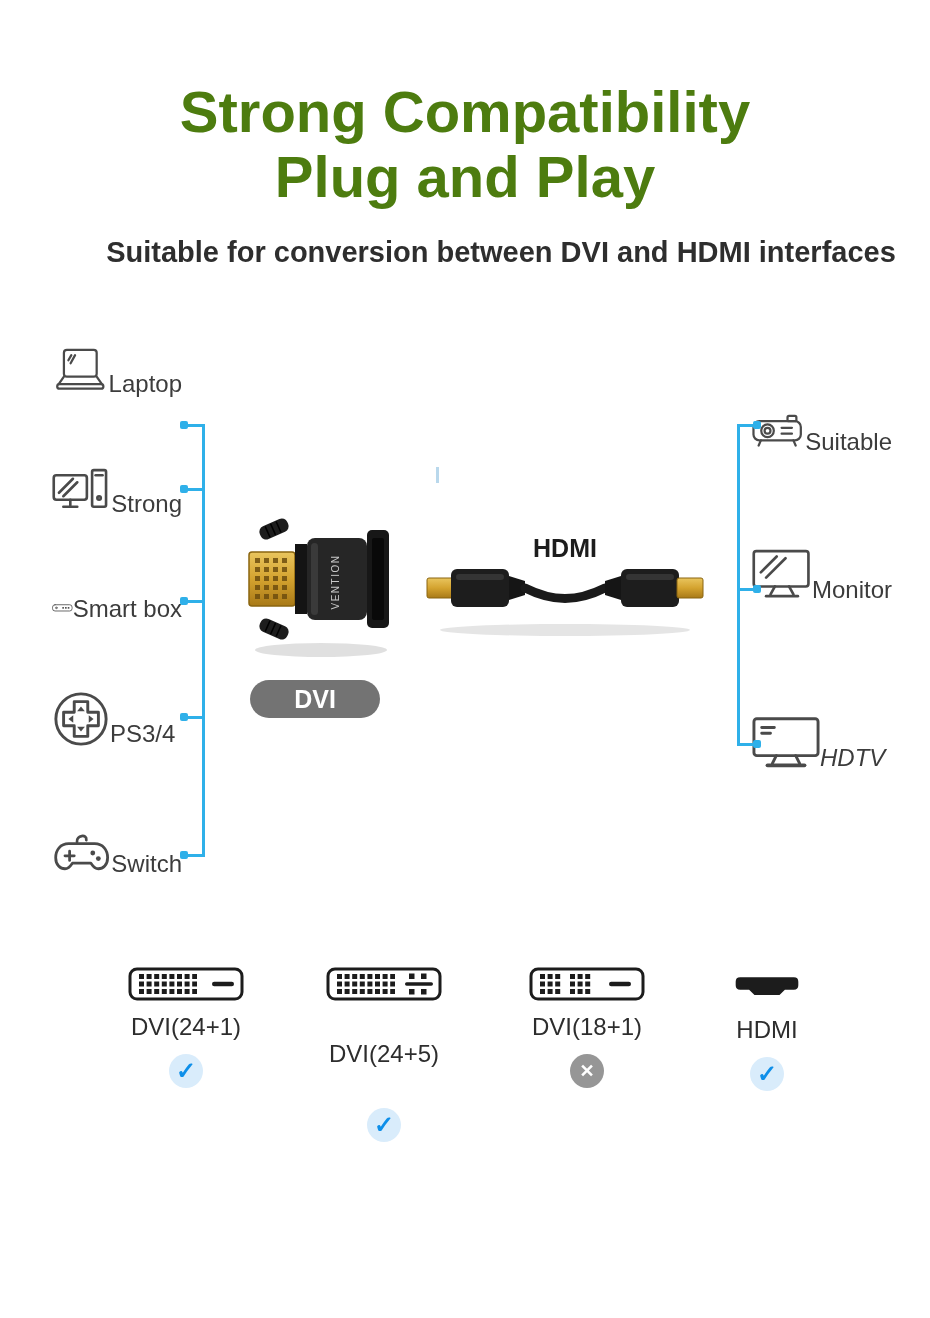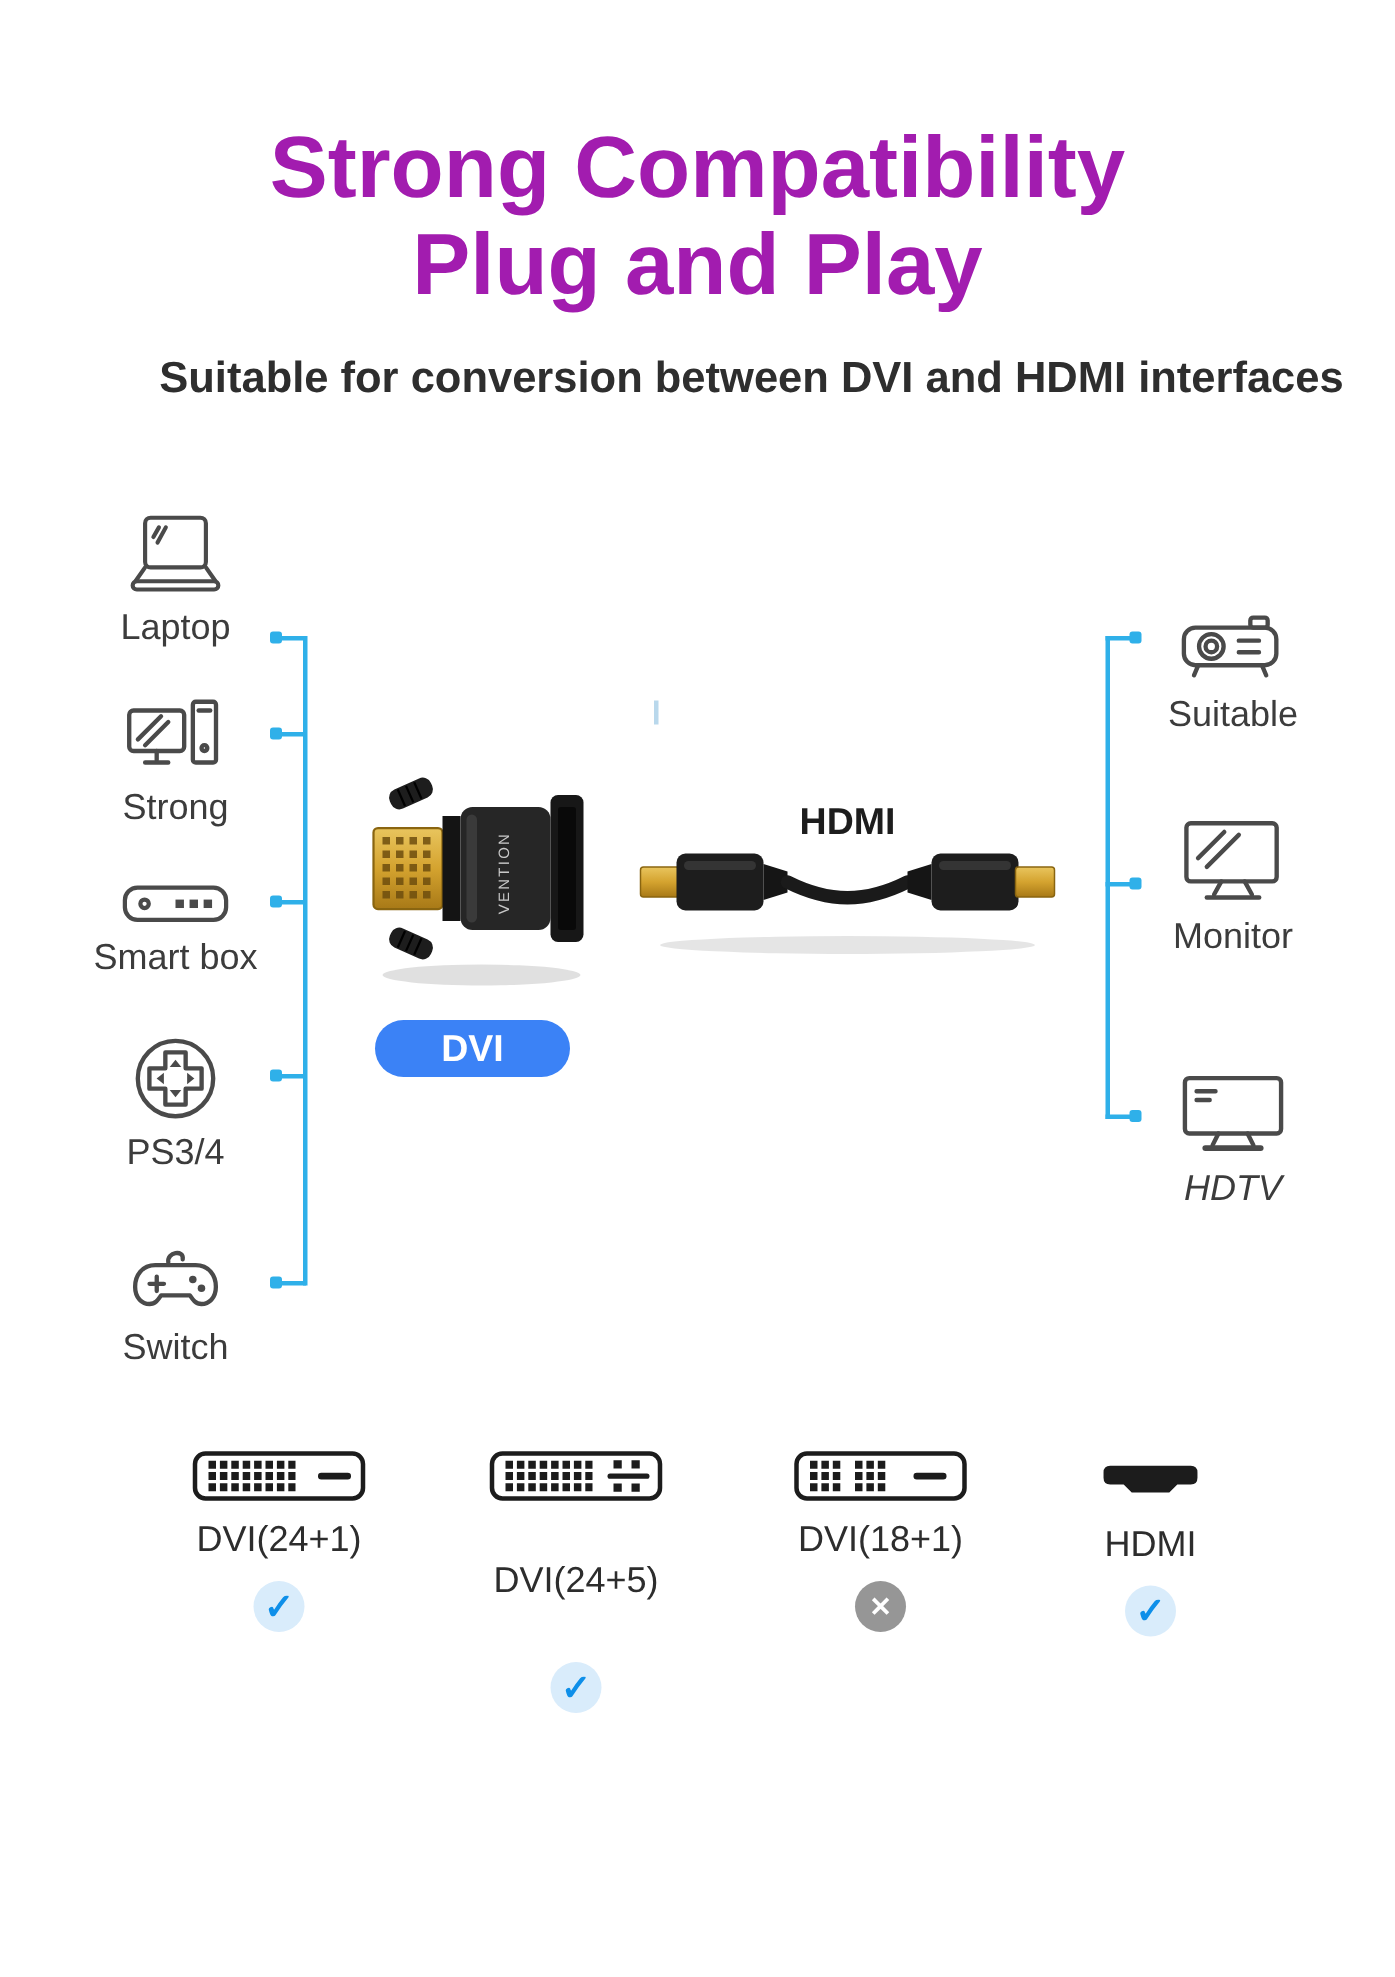--- a/index.html
+++ b/index.html
@@ -1,26 +1,26 @@
 <!DOCTYPE html>
 <html><head>
 <meta charset="utf-8">
 <style>
   html,body{margin:0;padding:0;}
   body{width:930px;height:1318px;background:#ffffff;font-family:"Liberation Sans",sans-serif;}
   .page{position:relative;width:930px;height:1318px;background:#ffffff;overflow:hidden;}
-  .title{position:absolute;top:80px;left:0;width:930px;text-align:center;font-size:58px;font-weight:bold;color:#a21caf;line-height:1.12;}
+  .title{position:absolute;top:80px;left:0;width:930px;text-align:center;font-size:58px;font-weight:bold;color:#4d7c0f;line-height:1.12;}
   .subtitle{position:absolute;top:236px;left:0;width:930px;text-align:center;font-size:29px;font-weight:bold;color:#2e2e2e;padding-left:36px;}
-  .device{position:absolute;display:flex;flex-direction:column;align-items:center;}
+  .device{position:absolute;display:flex;flex-direction:row;align-items:flex-end;}
   .device-label{font-size:24px;color:#3c3c3c;margin-top:7px;white-space:nowrap;}
   .line-icon{stroke:#4a4a4a;fill:none;stroke-width:3;stroke-linecap:round;stroke-linejoin:round;}
   .hline{position:absolute;height:3px;background:#2fb0e9;}
   .vline{position:absolute;width:3px;background:#2fb0e9;}
   .dot{position:absolute;width:8px;height:8px;background:#2fb0e9;border-radius:2px;}
-  .pill{position:absolute;height:38px;border-radius:19px;background:#3b82f6;color:#ffffff;font-size:25px;font-weight:bold;text-align:center;line-height:38px;}
+  .pill{position:absolute;height:38px;border-radius:19px;background:#737373;color:#ffffff;font-size:25px;font-weight:bold;text-align:center;line-height:38px;}
   .hdmi-overlay{position:absolute;left:505px;top:534px;width:120px;text-align:center;font-size:25px;font-weight:bold;color:#1d1d1d;}
   .connector{position:absolute;width:170px;display:flex;flex-direction:column;align-items:center;}
   .connector-label{font-size:24px;color:#2d2d2d;margin-top:11px;white-space:nowrap;}
   .status{width:34px;height:34px;border-radius:50%;margin-top:13px;display:flex;align-items:center;justify-content:center;font-weight:bold;}
   .status-check{background:#d9ecfb;color:#0e8fe9;font-size:24px;}
   .status-cross{background:#969696;color:#ffffff;font-size:18px;}
 </style>
 </head>
 <body>
 

